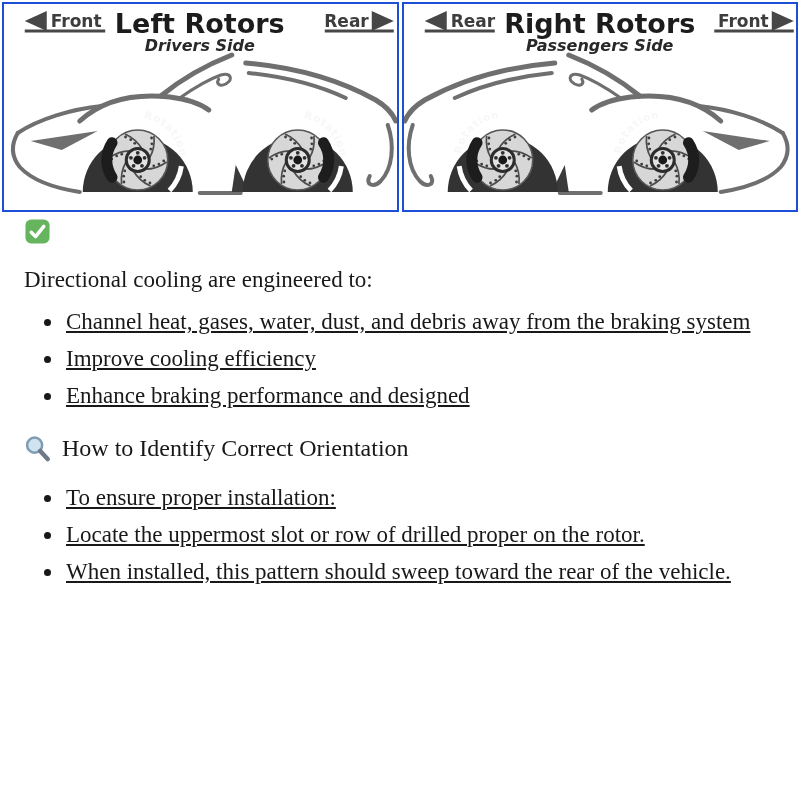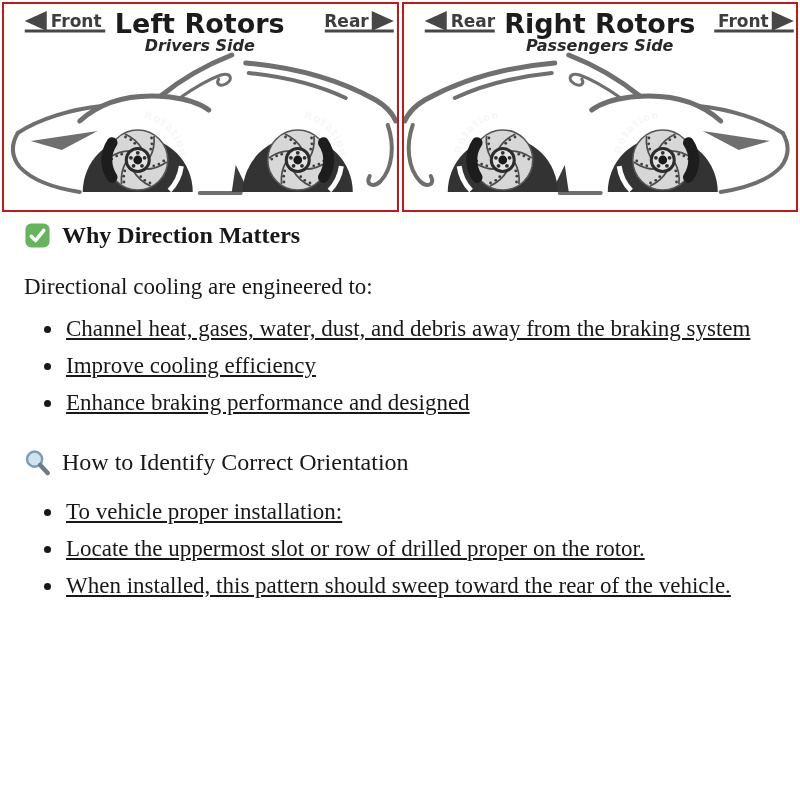--- a/index.html
+++ b/index.html
@@ -1,24 +1,24 @@
 <!DOCTYPE html>
 <html><head>
 <meta charset="utf-8">
 <style>
   html,body{margin:0;padding:0;}
   body{width:800px;height:800px;background:#fff;color:#181818;
        font-family:"Liberation Serif",serif;overflow:hidden;}
   .diagram{display:flex;gap:3px;padding:2px 2px 0 2px;height:212px;box-sizing:border-box;}
-  .panel{flex:1;border:2px solid #b91c1c;background:#fff;box-sizing:border-box;}
+  .panel{flex:1;border:2px solid #1d4ed8;background:#fff;box-sizing:border-box;}
   .panel svg{display:block;width:100%;height:100%;}
   .content{padding:0 8px 0 24px;font-size:23px;line-height:36px;}
   .intro{margin:16px 0 0;}
   .heading{display:flex;align-items:center;gap:11px;font-size:24px;line-height:34px;margin:6px 0 0;}
-  .heading.second{margin-top:24px;}
+  .heading.second{margin-top:17px;}
   .heading.bold .htext{font-weight:bold;}
   .heading .icon{width:27px;height:27px;flex:0 0 auto;}
   .heading .icon svg{display:block;width:100%;height:100%;}
   .lead{margin:17px 0 0;}
   ul{margin:6px 0 0;padding:0 0 0 40px;list-style:disc;}
   ul.second{margin-top:15px;}
   li{padding-left:2px;margin:0 0 1px 0;text-decoration:underline;}
 </style>
 </head>
 <body>
@@ -251,21 +251,20 @@
 
   <div class="content">
 
     <div class="heading bold">
       <span class="icon">
         <svg viewBox="0 0 28 28">
           <rect id="check-bg" x="1.5" y="1.5" width="25" height="25" rx="6" fill="#67b45e"></rect>
           <path d="M7.5 14.8 L12 19.3 L20.5 8.7" stroke="#ffffff" stroke-width="3.6" fill="none" stroke-linecap="round" stroke-linejoin="round"></path>
         </svg>
       </span>
-      <span class="htext">Why Direction Matters</span>
     </div>
 
     <p class="lead">Directional cooling are engineered to:</p>
 
     <ul id="list-0">
         <li>Channel heat, gases, water, dust, and debris away from the braking system</li>
         <li>Improve cooling efficiency</li>
         <li>Enhance braking performance and designed</li>
       </ul>
 
@@ -273,18 +272,18 @@
       <span class="icon">
         <svg viewBox="0 0 28 28">
           <circle id="mag-lens" cx="11" cy="10.5" r="7.8" fill="#cfe3f0" stroke="#7f9cb2" stroke-width="2.6"></circle>
           <line id="mag-handle" x1="16.8" y1="16.5" x2="24.5" y2="25" stroke="#6e7b87" stroke-width="4.6" stroke-linecap="round"></line>
         </svg>
       </span>
       <span class="htext">How to Identify Correct Orientation</span>
     </div>
 
     <ul id="list-1" class="second">
-        <li>To vehicle proper installation:</li>
+        <li>To ensure proper installation:</li>
         <li>Locate the uppermost slot or row of drilled proper on the rotor.</li>
         <li>When installed, this pattern should sweep toward the rear of the vehicle.</li>
       </ul>
   </div>
 </div>
 
 </body></html>

